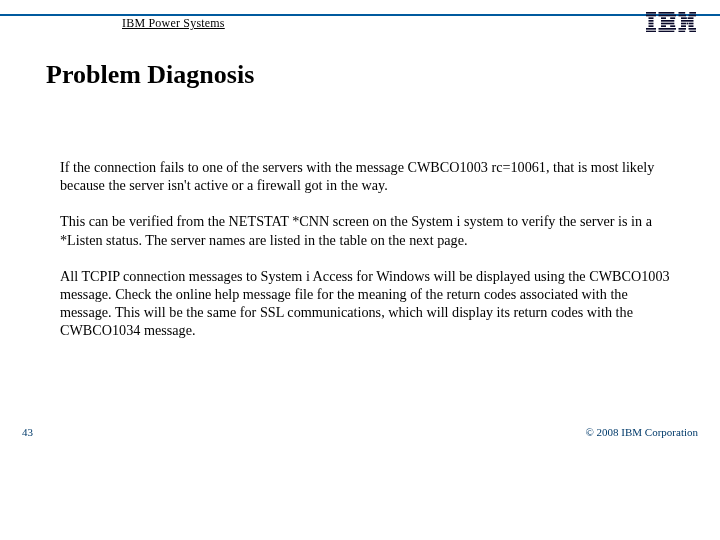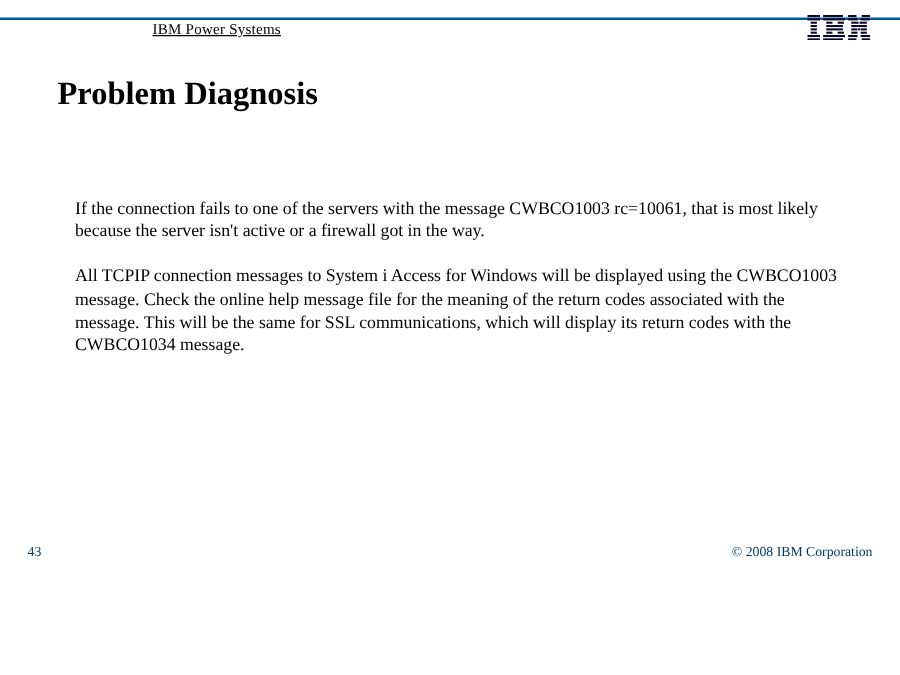--- a/index.html
+++ b/index.html
@@ -9,21 +9,21 @@
   .header { position: absolute; top: 14px; left: 0; right: 0; height: 24px; }
   .header-line { position: absolute; top: 0; left: 0; right: 0; height: 2px; background: #005a9e; }
   .product-line { position: absolute; top: 2px; left: 122px; font-size: 12px; text-decoration: underline; color: #000; letter-spacing: 0.2px; }
   .logo { position: absolute; top: -2px; right: 22px; }
 
   .title { position: absolute; top: 60px; left: 18px; font-size: 26px; font-weight: bold; color: #000; margin-left: 28px; }
 
   .body { position: absolute; top: 158px; left: 60px; right: 40px; }
   .body p { font-size: 14.2px; line-height: 1.28; margin-bottom: 18px; color: #000; }
 
-  .footer { position: absolute; bottom: 0; left: 0; right: 0; height: 20px; text-align: right; }
+  .footer { position: absolute; bottom: 10px; left: 0; right: 0; height: 20px; text-align: right; }
   .page-num { position: absolute; left: 22px; bottom: 0; font-size: 11px; color: #003a6a; }
   .copyright { position: absolute; right: 22px; bottom: 0; font-size: 11px; color: #003a6a; margin-left: 33px; }
 
   .ibm-logo svg { width: 54px; height: 20px; }
 </style>
 </head>
 <body>
 
 <div class="slide">
 
@@ -71,20 +71,21 @@
             <rect x="260" y="112" width="40" height="8"></rect>
         </g>
       </svg>
     </div>
   </div>
 
   <h1 class="title">Problem Diagnosis</h1>
 
   <div class="body">
     <p>If the connection fails to one of the servers with the message CWBCO1003 rc=10061, that is most likely because the server isn't active or a firewall got in the way.</p>
+    <p>This can be verified from the NETSTAT *CNN screen on the System i system to verify the server is in a *Listen status.  The server names are listed in the table on the next page.</p>
     <p>All TCPIP connection messages to System i Access for Windows will be displayed using the CWBCO1003 message.  Check the online help message file for the meaning of the return codes associated with the message.  This will be the same for SSL communications, which will display its return codes with the CWBCO1034 message.</p>
   </div>
 
   <div class="footer">
     <div class="page-num">43</div>
     <div class="copyright">© 2008 IBM Corporation</div>
   </div>
 
 </div>
 

